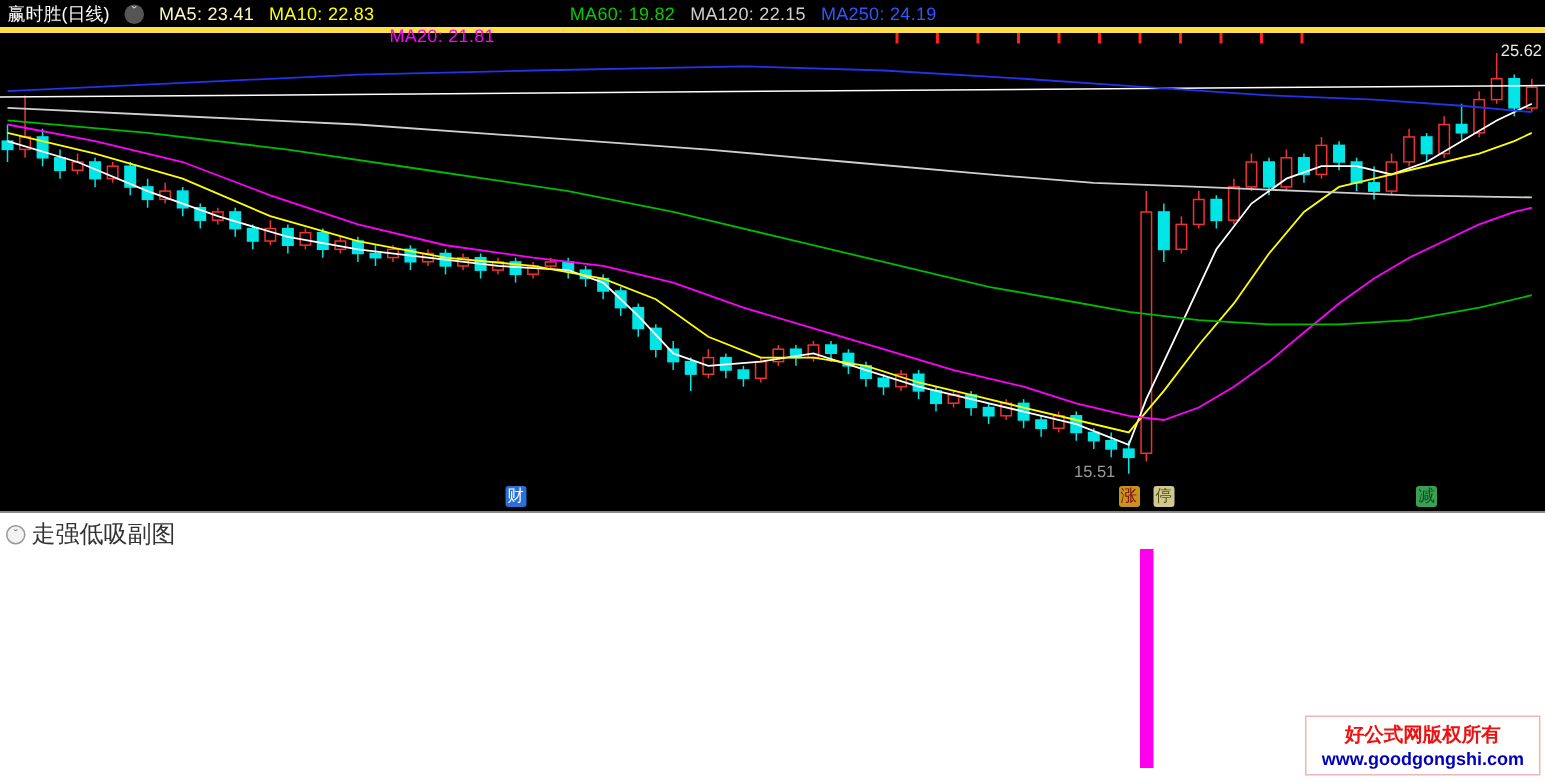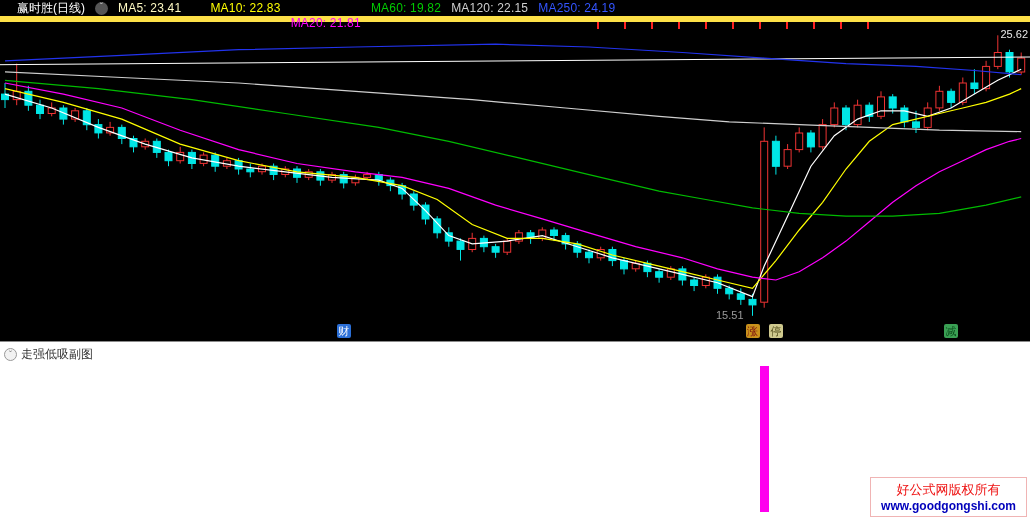--- a/index.html
+++ b/index.html
@@ -1,21 +1,21 @@
 <!DOCTYPE html>
 <html><head>
 <meta charset="utf-8">
 <style>
   * { margin:0; padding:0; box-sizing:border-box; }
   body { background:#222; font-family:"Liberation Sans", sans-serif; }
   .screen { position:relative; width:1030px; height:522px; background:#000; overflow:hidden; }
 
   
-  .header { height:22px; display:flex; align-items:center; padding-left:17px; gap:10px;
-            border-bottom:6px solid #fde047; font-size:12px; white-space:nowrap; }
+  .header { height:22px; display:flex; align-items:center; padding-left:5px; gap:10px;
+            border-bottom:4px solid #fde047; font-size:12px; white-space:nowrap; }
   .title { color:#ffffff; }
   .drop-icon { display:inline-flex; align-items:center; justify-content:center;
                width:13px; height:13px; border-radius:50%; background:#555; color:#ccc;
                font-size:10px; line-height:10px; cursor:pointer; }
   .ma { letter-spacing:0.2px; }
 
   
   .main-chart { position:relative; width:1030px; height:319px; cursor:crosshair; }
   .main-chart svg { position:absolute; left:0; top:0; }
   .price-label { position:absolute; font-size:11px; }
@@ -24,40 +24,40 @@
   .evt { position:absolute; bottom:3px; width:14px; height:14px; font-size:11px;
          line-height:14px; text-align:center; border-radius:2px; cursor:pointer; }
 
   
   .sub-chart { position:relative; width:1030px; height:181px; background:#ffffff;
                border-top:1px solid #8a8a8a; }
   .sub-header { position:absolute; left:4px; top:4px; display:flex; align-items:center; gap:4px; }
   .collapse-icon { display:inline-flex; align-items:center; justify-content:center;
                    width:13px; height:13px; border-radius:50%; border:1px solid #999;
                    color:#777; font-size:9px; line-height:9px; background:#f2f2f2; cursor:pointer; }
-  .sub-title { font-size:12px; color:#333;text-align:right; }
+  .sub-title { font-size:16px; color:#333;text-align:right; }
   .sig-bar { position:absolute; top:24px; height:146px; width:9px; }
 
   .copyright { position:absolute; right:3px; bottom:5px; background:#ffffff;
                border:1px solid #f0b4b4; padding:3px 10px; text-align:center; }
-  .cp1 { font-size:13px; font-weight:normal; color:#ee1111;text-align:center; }
+  .cp1 { font-size:13px; font-weight:bold; color:#ee1111;text-align:center; }
   .cp2 { font-size:12px; font-weight:bold; color:#0000bb; cursor:pointer; }
 </style>
 </head>
 <body>
 
 <div class="screen">
 
   <div class="header">
     <span class="title">赢时胜(日线)</span>
     <span class="drop-icon">ˇ</span>
     <span class="ma" style="color: #fef9c3;">MA5: 23.41</span>
-    <span class="ma" style="color: rgb(255, 255, 0); margin-left: 19px;">MA10: 22.83</span>
+    <span class="ma" style="color: rgb(255, 255, 0);">MA10: 22.83</span>
     <span class="ma" style="color: rgb(255, 0, 255); margin-top: 29px;">MA20: 21.81</span>
-    <span class="ma" style="color: rgb(0, 204, 0);">MA60: 19.82</span>
+    <span class="ma" style="color: rgb(0, 204, 0); margin-left: 40px;">MA60: 19.82</span>
     <span class="ma" style="color: rgb(207, 207, 207);">MA120: 22.15</span>
     <span class="ma" style="color: rgb(51, 85, 255); text-align: right;">MA250: 24.19</span>
   </div>
 
   <div class="main-chart">
     <svg id="main-svg" width="1030" height="319">
         <line x1="5.0" y1="61.0" x2="5.0" y2="86.0" stroke="#00e6e6" stroke-width="1"></line>
         <rect x="1.5" y="72.1" width="7" height="5.5" fill="#00e6e6" stroke="#00e6e6" stroke-width="1"></rect>
         <line x1="16.7" y1="41.6" x2="16.7" y2="83.2" stroke="#ee3333" stroke-width="1"></line>
         <rect x="13.2" y="69.3" width="7" height="8.3" fill="#000000" stroke="#ee3333" stroke-width="1"></rect>

